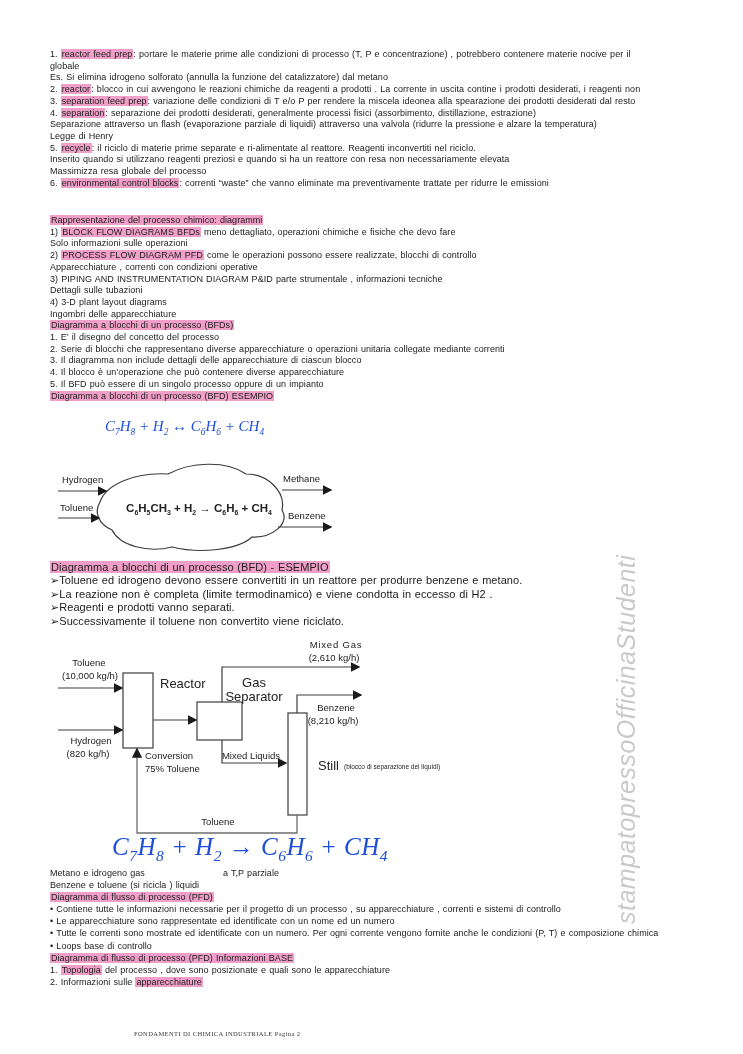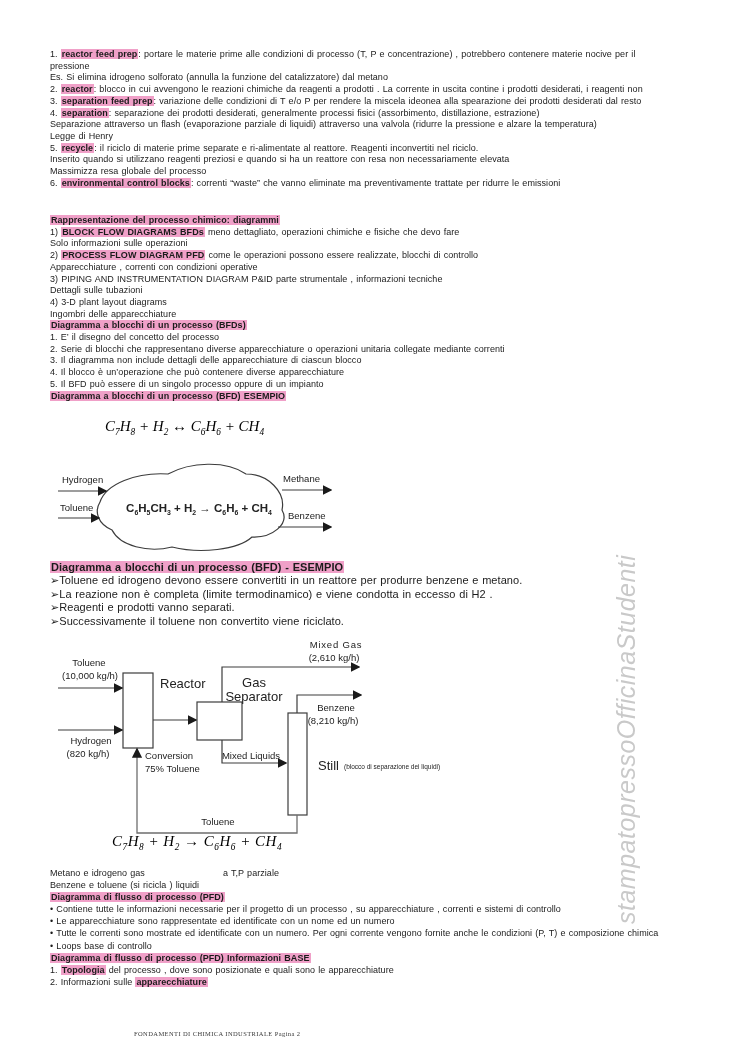--- a/index.html
+++ b/index.html
@@ -3,26 +3,26 @@
 <meta charset="utf-8">
 <style>
   html,body{margin:0;padding:0;background:#e8e8e8;}
   #page{position:relative;width:743px;height:1054px;background:#ffffff;overflow:hidden;
         font-family:"Liberation Sans","DejaVu Sans",sans-serif;color:#1b1b1b;}
   .block{position:absolute;white-space:nowrap;z-index:2;}
   .tl{white-space:nowrap;}
   .body-text{font-size:9px;line-height:11.7px;letter-spacing:0.05px;word-spacing:0.6px;}
   .pfd-text{font-size:9px;line-height:12.1px;letter-spacing:0.05px;word-spacing:0.6px;}
   .esempio-text{font-size:11px;line-height:13.4px;letter-spacing:0.05px;word-spacing:0.6px;}
-  .hl{background:#f0a0c8;font-weight:bold;padding:0 1px;}
+  .hl{background:#f0a0c8;font-weight:normal;padding:0 1px;}
   .equation{position:absolute;z-index:2;font-family:"Liberation Serif","DejaVu Serif",serif;
-            font-style:italic;color:#000000;white-space:nowrap;}
+            font-style:italic;color:#1d4ed8;white-space:nowrap;}
   .equation sub{font-size:0.62em;font-style:italic;}
   #eq1{left:105px;top:418px;font-size:15px;}
-  #eq2{left:112px;top:833px;font-size:15px;letter-spacing:0.5px;}
+  #eq2{left:112px;top:833px;font-size:25px;letter-spacing:0.5px;}
   .diagram{position:absolute;z-index:2;}
   #blob-wrap{left:40px;top:458px;width:330px;height:102px;}
   #bfd-wrap{left:40px;top:635px;width:580px;height:205px;}
   #blob-eq{position:absolute;left:74px;top:44px;width:170px;text-align:center;
            font-size:11.5px;font-weight:bold;color:#222;white-space:nowrap;}
   #blob-eq sub{font-size:0.6em;}
   svg text{fill:#222;font-family:"Liberation Sans","DejaVu Sans",sans-serif;}
   #watermark{position:absolute;left:612px;top:924px;transform:rotate(-90deg);
              transform-origin:0 0;z-index:1;font-size:25px;font-style:italic;
              color:#c9c9c9;letter-spacing:0.5px;white-space:nowrap;}
@@ -32,21 +32,21 @@
 </style>
 </head>
 <body>
 
 <div id="page">
 
   <div id="watermark">stampatopressoOfficinaStudenti</div>
 
   <div class="block body-text" style="left:50px;top:49px;">
       <div class="tl"><span>1. </span><span class="hl">reactor feed prep</span><span>: portare le materie prime alle condizioni di processo (T, P e concentrazione) , potrebbero contenere materie nocive per il</span></div>
-      <div class="tl"><span>pressione</span></div>
+      <div class="tl"><span>globale</span></div>
       <div class="tl"><span>Es. Si elimina idrogeno solforato (annulla la funzione del catalizzatore) dal metano</span></div>
       <div class="tl"><span>2. </span><span class="hl">reactor</span><span>: blocco in cui avvengono le reazioni chimiche da reagenti a prodotti . La corrente in uscita contine i prodotti desiderati,  i reagenti non</span></div>
       <div class="tl"><span>3. </span><span class="hl">separation feed prep</span><span>: variazione delle condizioni di T e/o P per rendere la miscela ideonea alla spearazione dei prodotti desiderati dal resto</span></div>
       <div class="tl"><span>4. </span><span class="hl">separation</span><span>: separazione dei prodotti desiderati, generalmente processi fisici (assorbimento, distillazione, estrazione)</span></div>
       <div class="tl"><span>Separazione attraverso un flash (evaporazione parziale di liquidi) attraverso una valvola (ridurre la pressione e alzare la temperatura)</span></div>
       <div class="tl"><span>Legge di Henry</span></div>
       <div class="tl"><span>5. </span><span class="hl">recycle</span><span>: il riciclo di materie prime separate e ri-alimentate al reattore. Reagenti inconvertiti nel riciclo.</span></div>
       <div class="tl"><span>Inserito quando si utilizzano reagenti preziosi e quando si ha un reattore con resa non necessariamente elevata</span></div>
       <div class="tl"><span>Massimizza resa globale del processo</span></div>
       <div class="tl"><span>6. </span><span class="hl">environmental control blocks</span><span>: correnti “waste” che vanno eliminate ma preventivamente trattate per ridurre le emissioni</span></div>

